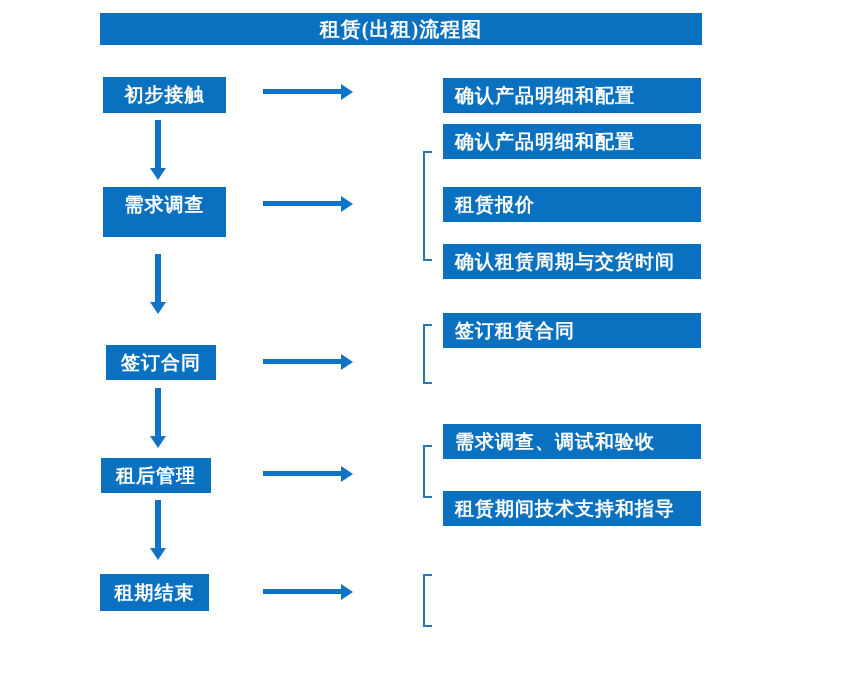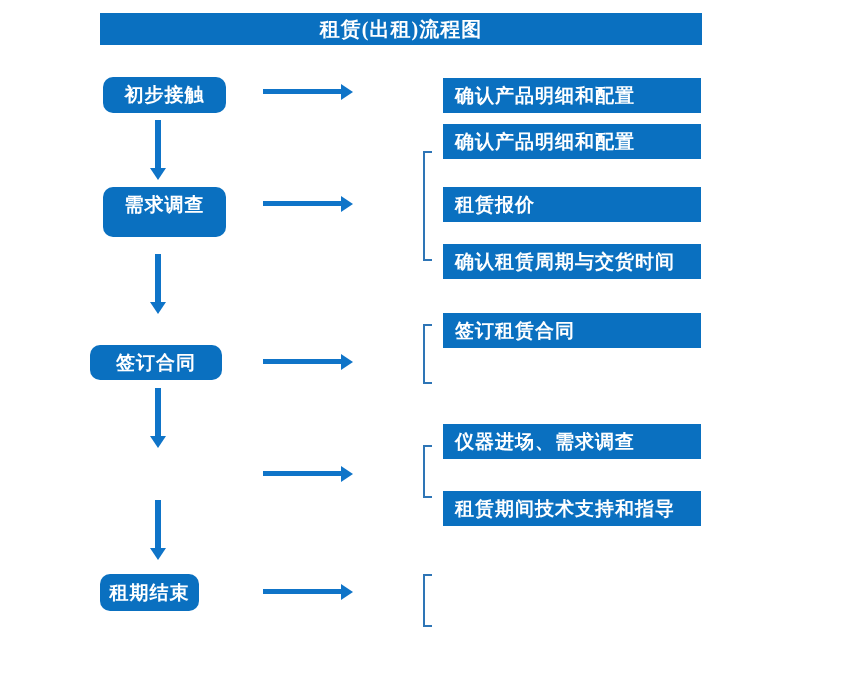--- a/index.html
+++ b/index.html
@@ -10,21 +10,21 @@
   .title-bar{
     position:absolute;left:100px;top:13px;width:602px;height:32px;line-height:32px;
     background:var(--primary,#0a70c0);color:var(--text,#fff);
     font-weight:bold;font-size:20px;text-align:center;letter-spacing:1px;
   }
   .box{
     position:absolute;background:var(--primary,#0a70c0);color:var(--text,#fff);
     font-weight:bold;font-size:19px;letter-spacing:1px;white-space:nowrap;
     box-sizing:border-box;
   }
-  .left-box{text-align:center;border-radius:10px;}
+  .left-box{text-align:center;}
   .right-box{left:443px;width:258px;height:35px;line-height:35px;padding-left:12px;}
   
   .harrow{position:absolute;width:90px;height:16px;}
   .harrow .shaft{position:absolute;left:0;top:5px;width:79px;height:5px;background:var(--arrow,#0f74c8);}
   .harrow .head{position:absolute;right:0;top:0;width:0;height:0;
     border-top:8px solid transparent;border-bottom:8px solid transparent;
     border-left:12px solid var(--arrow,#0f74c8);}
   
   .varrow{position:absolute;width:16px;height:60px;}
   .varrow .shaft{position:absolute;left:5px;top:0;width:6px;height:48px;background:var(--arrow,#0f74c8);}
@@ -41,22 +41,23 @@
 </style>
 </head>
 <body>
 
 <div class="canvas">
 
   <div class="title-bar">租赁(出租)流程图</div>
 
   <div class="box left-box" style="left:103px;top:77px;width:123px;height:36px;line-height:36px">初步接触</div>
   <div class="box left-box" style="left:103px;top:187px;width:123px;height:50px;line-height:36px">需求调查</div>
-  <div class="box left-box" style="left:90px;top:345px;width:132px;height:35px;line-height:35px">签订合同</div>
-  <div class="box left-box" style="left:100px;top:574px;width:99px;height:37px;line-height:37px">租期结束</div>
+  <div class="box left-box" style="left:106px;top:345px;width:110px;height:35px;line-height:35px">签订合同</div>
+  <div class="box left-box" style="left:101px;top:458px;width:110px;height:35px;line-height:35px">租后管理</div>
+  <div class="box left-box" style="left:100px;top:574px;width:109px;height:37px;line-height:37px">租期结束</div>
 
   <div class="varrow" style="left:150px;top:120px">
     <span class="shaft"></span>
     <span class="head"></span>
   </div>
   <div class="varrow" style="left:150px;top:254px">
     <span class="shaft"></span>
     <span class="head"></span>
   </div>
   <div class="varrow" style="left:150px;top:388px">
@@ -95,17 +96,17 @@
   <div class="bracket" style="top:574px;height:53px"></div>
 
   <div class="box right-box" style="top:78px">确认产品明细和配置</div>
 
   <div class="box right-box" style="top:124px">确认产品明细和配置</div>
   <div class="box right-box" style="top:187px">租赁报价</div>
   <div class="box right-box" style="top:244px">确认租赁周期与交货时间</div>
 
   <div class="box right-box" style="top:313px">签订租赁合同</div>
 
-  <div class="box right-box" style="top:424px">仪器进场、需求调查</div>
+  <div class="box right-box" style="top:424px">需求调查、调试和验收</div>
   <div class="box right-box" style="top:491px">租赁期间技术支持和指导</div>
 
 
 </div>
 
 </body></html>

